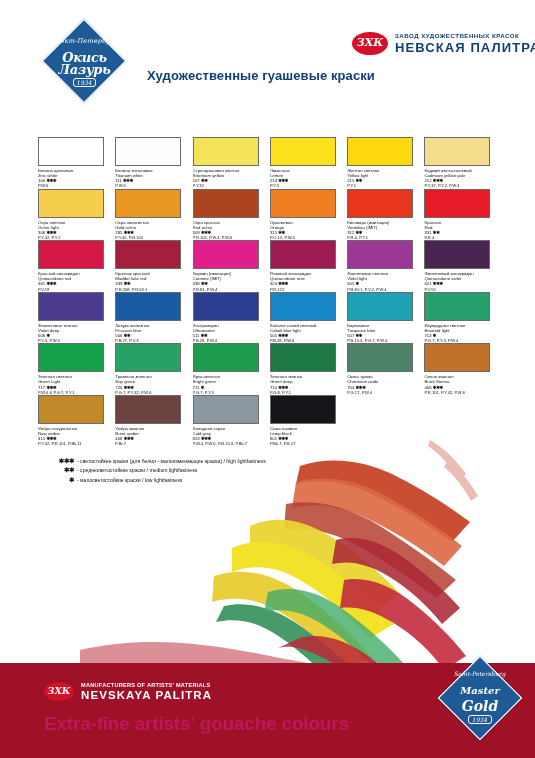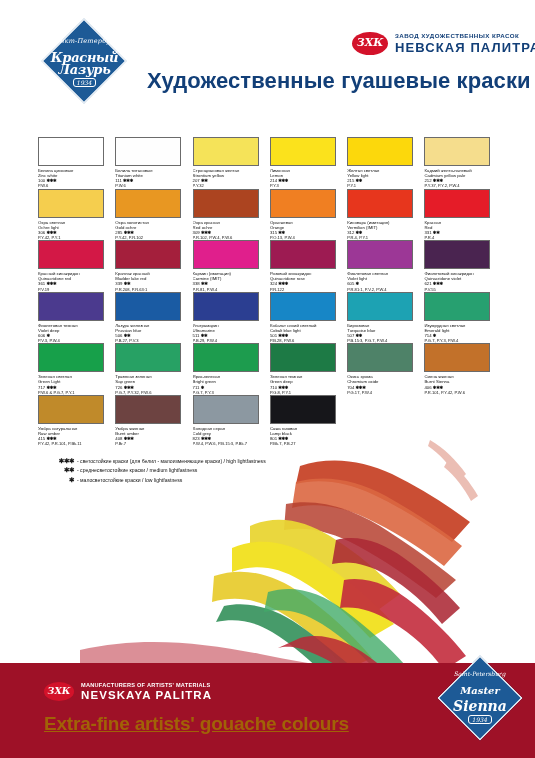--- a/index.html
+++ b/index.html
@@ -17,21 +17,21 @@
       box-shadow:inset 0 0 0 1.2px #ffffff;}
   .mc-inner{position:absolute;left:0;top:0;width:85px;height:85px;}
   .mc-txt{position:absolute;width:85px;text-align:center;color:#fff;
       font-family:"DejaVu Serif",serif;font-style:italic;}
   .mc-city{top:19px;font-size:6.5px;letter-spacing:.2px;line-height:7px;}
   .mc-m{top:31px;font-size:13px;font-weight:bold;letter-spacing:-.3px;}
   .mc-k{top:43px;font-size:13px;font-weight:bold;letter-spacing:-.3px;}
   .mc-year{top:60px;font-size:6px;}
   .mc-year span{border:1px solid #fff;border-radius:3px;padding:0 3px;}
 
-  .title{position:absolute;left:147px;top:68px;font-size:22px;font-weight:bold;
+  .title{position:absolute;left:147px;top:68px;font-size:13px;font-weight:bold;
       color:#123f78;letter-spacing:.1px;white-space:nowrap;}
 
   .np-logo{position:absolute;left:352px;top:30px;width:168px;height:32px;}
   .np-oval{position:absolute;left:0;top:2px;width:36px;height:23px;border-radius:50%;
       background:#d3122a;}
   .np-oval span{position:absolute;left:0;top:4px;width:36px;text-align:center;
       color:#fff;font-family:"DejaVu Serif",serif;font-style:italic;
       font-weight:bold;font-size:11px;}
   .np-l1{position:absolute;left:43px;top:2px;font-size:6.2px;font-weight:bold;
       color:#123f78;letter-spacing:.45px;white-space:nowrap;}
@@ -67,21 +67,21 @@
   .foot-oval{position:absolute;left:0;top:1px;width:30px;height:19px;border-radius:50%;
       background:#d3122a;}
   .foot-oval span{position:absolute;left:0;top:3px;width:30px;text-align:center;
       color:#fff;font-family:"DejaVu Serif",serif;font-style:italic;
       font-weight:bold;font-size:9.5px;}
   .foot-l1{position:absolute;left:37px;top:1px;font-size:5.6px;font-weight:bold;
       color:#fff;letter-spacing:.25px;white-space:nowrap;}
   .foot-l2{position:absolute;left:37px;top:8px;font-size:11.5px;font-weight:bold;
       color:#fff;letter-spacing:1.1px;white-space:nowrap;}
   .foot-title{position:absolute;left:44px;top:713px;font-size:19px;font-weight:bold;
-      color:#a16207;letter-spacing:-.2px;white-space:nowrap;text-decoration:underline;}
+      color:#be185d;letter-spacing:-.2px;white-space:nowrap;}
 
   .fmc{position:absolute;left:437px;top:655px;width:86px;height:86px;}
   .fmc-d{position:absolute;left:13px;top:13px;width:60px;height:60px;
       background:#1d5a96;transform:rotate(45deg);box-shadow:inset 0 0 0 1.2px #fff;}
   .fmc-t{position:absolute;width:86px;text-align:center;color:#fff;
       font-family:"DejaVu Serif",serif;font-style:italic;}
   .fmc-city{top:16px;font-size:6px;line-height:6.5px;}
   .fmc-m{top:30px;font-size:10px;font-weight:bold;}
   .fmc-c{top:43px;font-size:14px;font-weight:bold;}
   .fmc-y{top:61px;font-size:6px;}
@@ -91,21 +91,21 @@
 <body>
 
 <div class="page">
 
   <div class="header">
 
     <div class="mc-logo">
       <div class="mc-diamond"></div>
       <div class="mc-inner">
         <div class="mc-txt mc-city">Санкт-Петербург</div>
-        <div class="mc-txt mc-m">Красный</div>
+        <div class="mc-txt mc-m">Окись</div>
         <div class="mc-txt mc-k">Лазурь</div>
         <div class="mc-txt mc-year"><span>1934</span></div>
       </div>
     </div>
 
     <div class="title">Художественные гуашевые  краски</div>
 
     <div class="np-logo">
       <div class="np-oval">
           <span>ЗХК</span>
@@ -486,17 +486,17 @@
       <div class="foot-l1">MANUFACTURERS OF ARTISTS' MATERIALS</div>
       <div class="foot-l2">NEVSKAYA PALITRA</div>
     </div>
   </div>
   <div class="foot-title">Extra-fine artists' gouache colours</div>
 
   <div class="fmc">
     <div class="fmc-d"></div>
     <div class="fmc-t fmc-city">Saint-Petersburg</div>
     <div class="fmc-t fmc-m">Master</div>
-    <div class="fmc-t fmc-c">Sienna</div>
+    <div class="fmc-t fmc-c">Gold</div>
     <div class="fmc-t fmc-y"><span>1934</span></div>
   </div>
 
 </div>
 
 </body></html>

